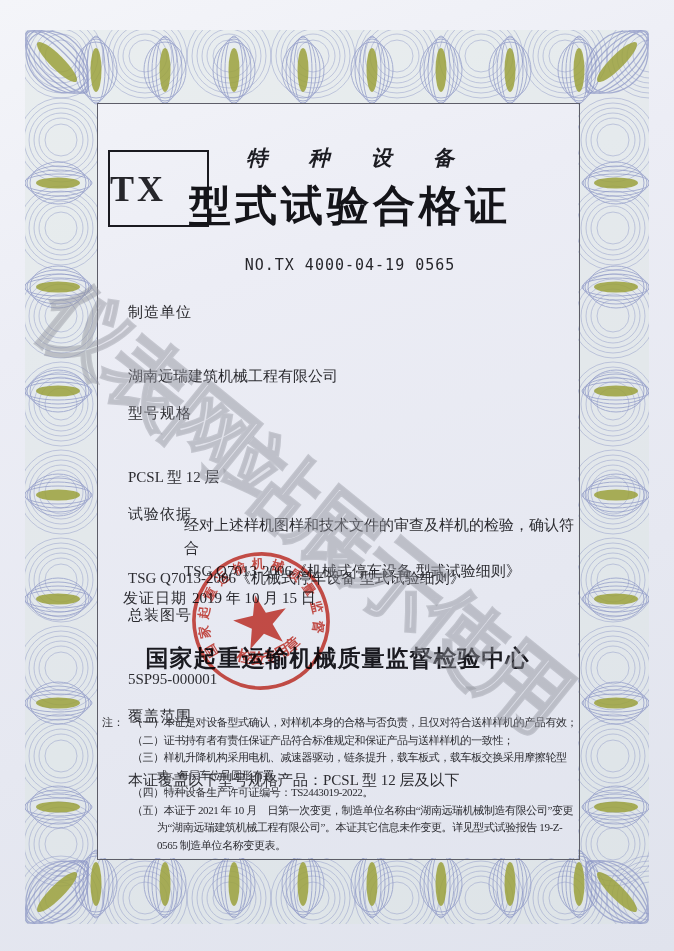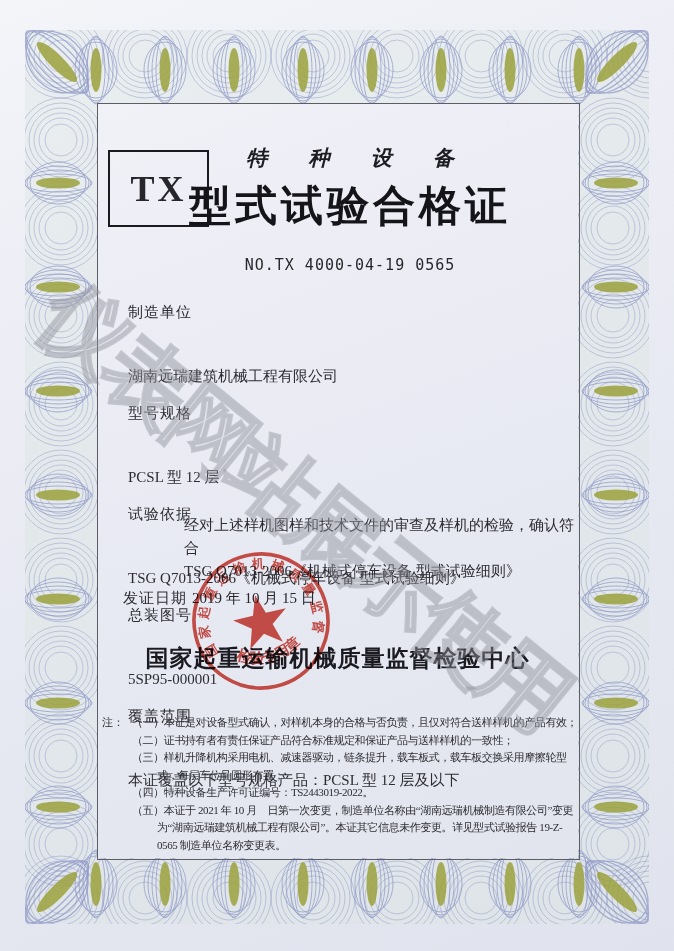--- a/index.html
+++ b/index.html
@@ -14,21 +14,21 @@
   }
   .abs{position:absolute;}
   svg.border-art{left:0;top:0;z-index:1;}
   .inner-frame{
     left:97px;top:103px;width:481px;height:755px;
     border:1px solid #5d5d68;z-index:2;
   }
   
   .tx-badge{
     left:108px;top:150px;width:97px;height:73px;
-    border:2px solid #1a1a20;display:flex;align-items:center;justify-content:center;
+    border:2px solid #1a1a20;display:flex;align-items:center;justify-content:flex-start;
     font-size:36px;font-weight:bold;letter-spacing:3px;z-index:3;
   }
   .title-wrap{left:150px;top:144px;width:400px;text-align:center;z-index:3;}
   .title-small{font-size:21px;font-weight:600;letter-spacing:18px;text-indent:18px;color:#1c1c22;font-style:italic;}
   .title-large{font-size:42px;font-weight:700;letter-spacing:4px;margin-top:6px;color:#141419;}
   .cert-no{
     margin-top:22px;font-size:15px;letter-spacing:1px;color:#26262b;
     font-family:"DejaVu Sans Mono","Liberation Mono",monospace;
   }
   

